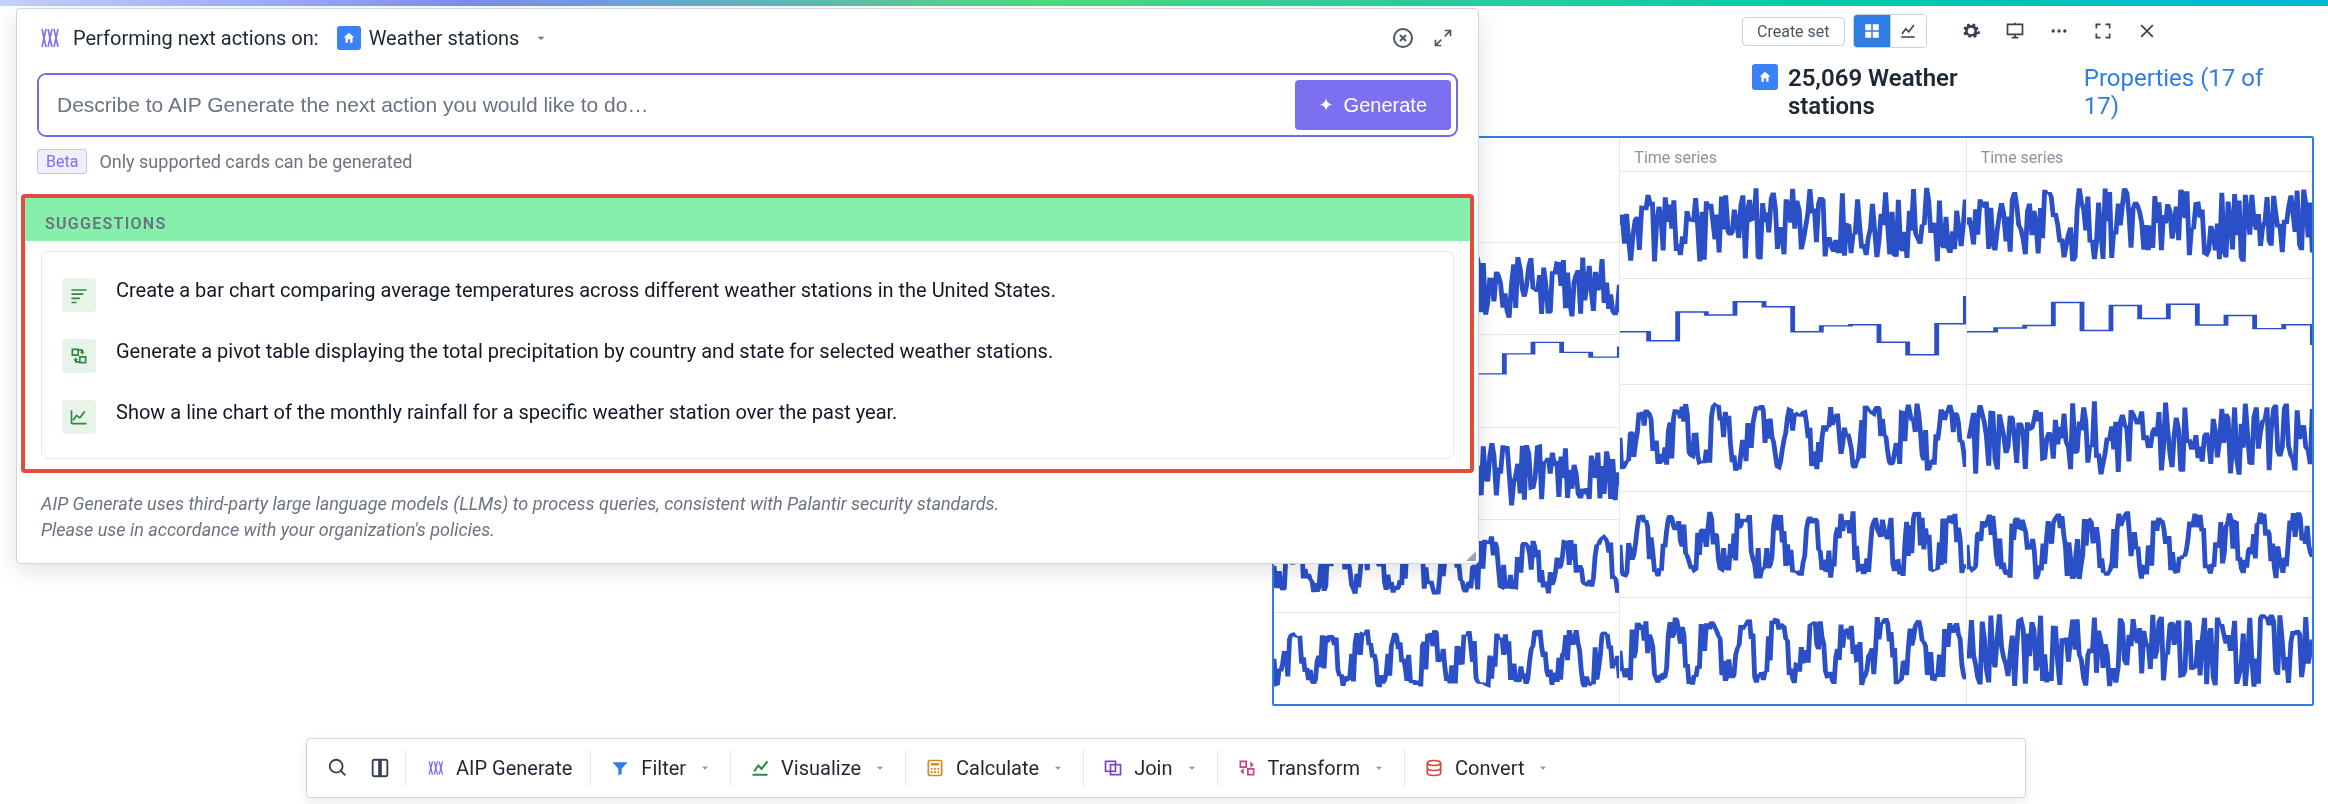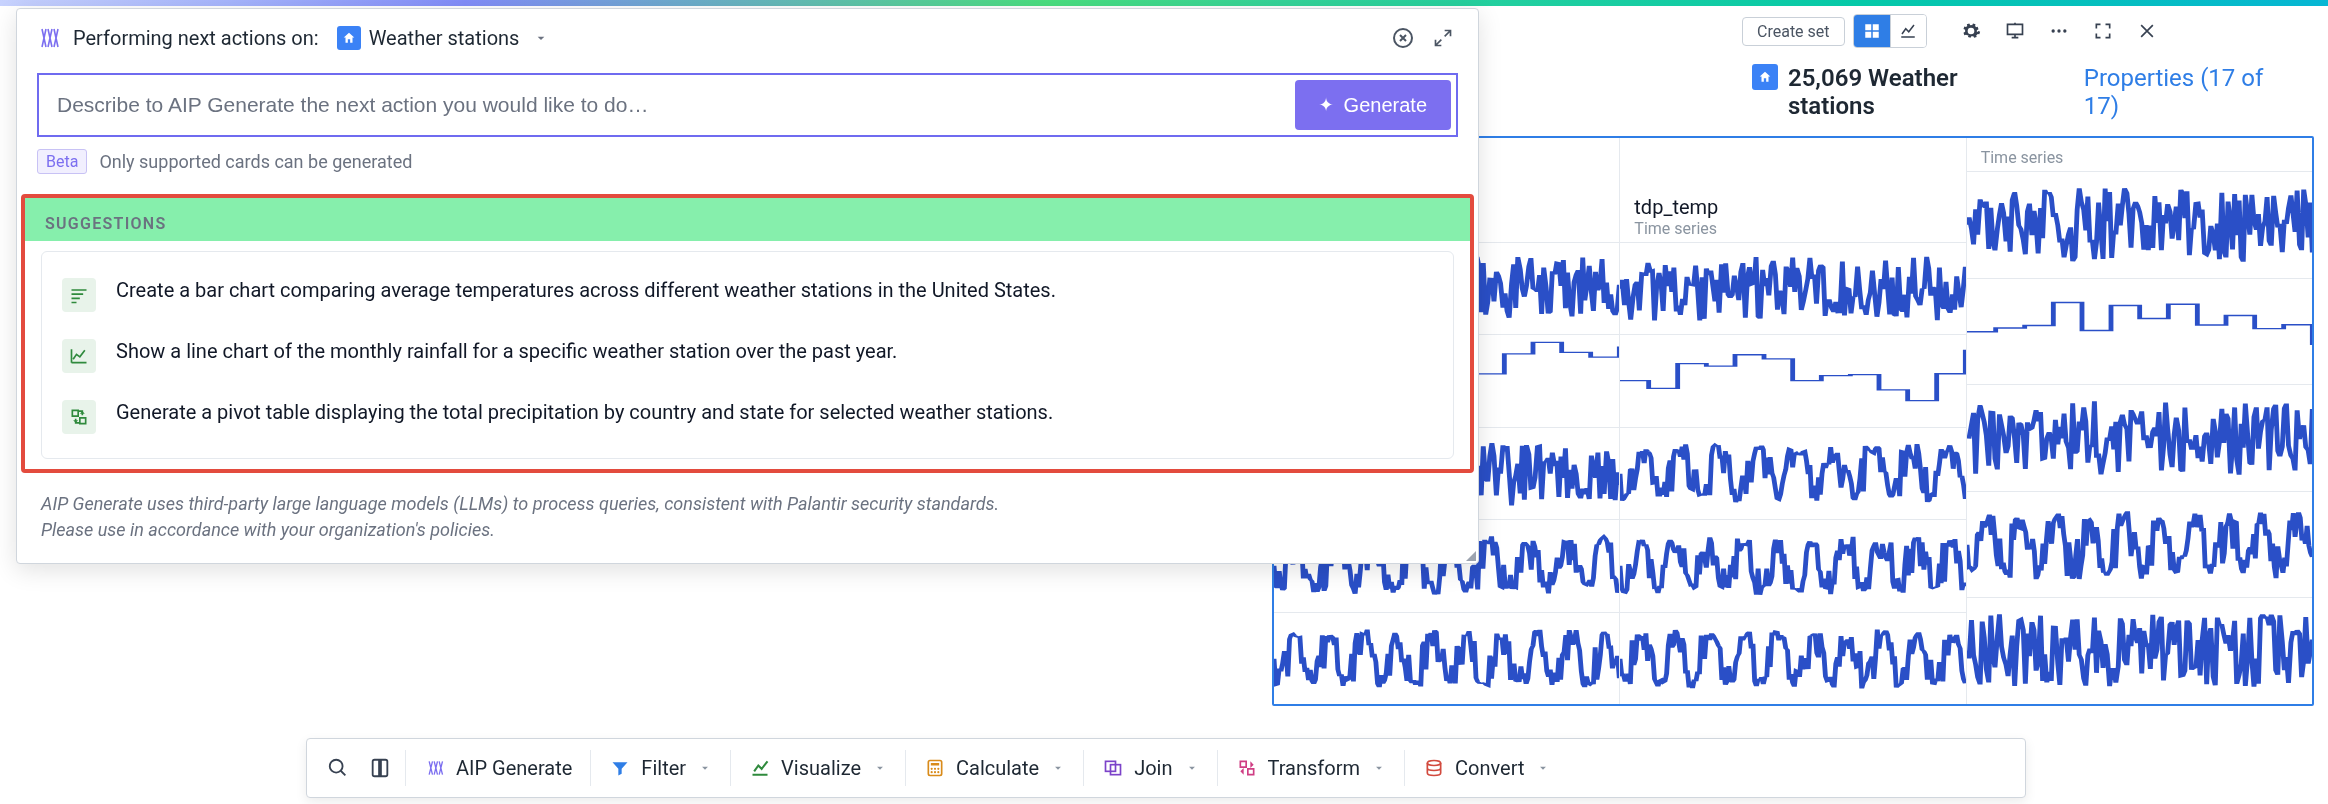--- a/index.html
+++ b/index.html
@@ -54,21 +54,21 @@
   .flex-spacer { flex:1 1 auto; }
   .icon-btn {
     width:30px; height:30px; display:inline-flex; align-items:center; justify-content:center;
     color:#4b5563; cursor:pointer;
   }
 
   .aip-input-row {
     display:flex; align-items:stretch;
     margin: 10px 20px 0;
     border:2px solid #6f6bf0;
-    border-radius:0;
+    border-radius:9px;
     overflow:hidden;
   }
   .aip-input {
     flex:1; border:none; outline:none;
     padding:18px 18px;
     font-size:21px;
     color:#1e2833;
   }
   .aip-input::placeholder { color:#6b7280; }
   .gen-btn {
@@ -288,34 +288,34 @@
           <svg width="20" height="20" viewBox="0 0 24 24">
               <path fill="#2f8a3d" d="M3 5h18v2H3zM3 10h14v2H3zM3 15h10v2H3zM3 20h6v2H3z"></path>
             </svg>
         </span>
         <span class="sugg-text">Create a bar chart comparing average temperatures across different weather stations in the United States.</span>
       </div>
 
       <div class="sugg-item">
         <span class="sugg-ico">
           <svg width="20" height="20" viewBox="0 0 24 24">
-              <path fill="none" stroke="#2f8a3d" stroke-width="2" d="M3 20V4M3 20h18M5 16l4-6 4 3 6-8"></path>
+              <path fill="none" stroke="#2f8a3d" stroke-width="2" d="M4 4h7v7H4zM13 13h7v7h-7zM8 14v5h5M16 10V5h-5"></path>
+              <path fill="#2f8a3d" d="M8 19l-3-3h6zM16 5l3 3h-6z"></path>
             </svg>
         </span>
-        <span class="sugg-text">Show a line chart of the monthly rainfall for a specific weather station over the past year.</span>
+        <span class="sugg-text">Generate a pivot table displaying the total precipitation by country and state for selected weather stations.</span>
       </div>
 
       <div class="sugg-item">
         <span class="sugg-ico">
           <svg width="20" height="20" viewBox="0 0 24 24">
-              <path fill="none" stroke="#2f8a3d" stroke-width="2" d="M4 4h7v7H4zM13 13h7v7h-7zM8 14v5h5M16 10V5h-5"></path>
-              <path fill="#2f8a3d" d="M8 19l-3-3h6zM16 5l3 3h-6z"></path>
+              <path fill="none" stroke="#2f8a3d" stroke-width="2" d="M3 20V4M3 20h18M5 16l4-6 4 3 6-8"></path>
             </svg>
         </span>
-        <span class="sugg-text">Generate a pivot table displaying the total precipitation by country and state for selected weather stations.</span>
+        <span class="sugg-text">Show a line chart of the monthly rainfall for a specific weather station over the past year.</span>
       </div>
 
     </div>
   </div>
 
   <div class="aip-foot">
     <div>AIP Generate uses third-party large language models (LLMs) to process queries, consistent with Palantir security standards.</div>
     <div>Please use in accordance with your organization's policies.</div>
   </div>
   <div class="aip-resize"></div>
@@ -407,21 +407,20 @@
           </div>
           <div class="cell">
             <svg viewBox="0 0 100 100" preserveAspectRatio="none">
               <path class="spark" d="M0 50 L0.5 79.1 L1.0 78.6 L1.5 60.7 L2.0 63.9 L2.5 55.1 L3.0 42.2 L3.5 42.2 L4.0 69.4 L4.5 28.4 L5.0 23.5 L5.5 22.6 L6.0 24.8 L6.5 25.8 L7.0 26.4 L7.5 25.9 L8.0 55.4 L8.5 48.3 L9.0 64.4 L9.5 59.9 L10.0 73.6 L10.5 62.1 L11.0 74.6 L11.5 77.5 L12.0 73.3 L12.5 52.3 L13.0 46.6 L13.5 59.3 L14.0 24.3 L14.5 60.8 L15.0 25.3 L15.5 32.1 L16.0 24.9 L16.5 24.7 L17.0 26.3 L17.5 35.2 L18.0 26.9 L18.5 61.9 L19.0 69.2 L19.5 67.1 L20.0 79.9 L20.5 69.1 L21.0 74.0 L21.5 73.1 L22.0 67.8 L22.5 44.6 L23.0 74.8 L23.5 32.8 L24.0 22.0 L24.5 43.1 L25.0 45.9 L25.5 22.2 L26.0 23.0 L26.5 24.3 L27.0 18.1 L27.5 35.3 L28.0 32.9 L28.5 48.6 L29.0 44.6 L29.5 53.7 L30.0 77.5 L30.5 81.2 L31.0 67.8 L31.5 77.4 L32.0 74.1 L32.5 65.8 L33.0 44.6 L33.5 68.6 L34.0 35.8 L34.5 29.0 L35.0 21.6 L35.5 24.9 L36.0 39.7 L36.5 31.9 L37.0 53.9 L37.5 49.8 L38.0 59.5 L38.5 74.3 L39.0 45.7 L39.5 74.3 L40.0 76.7 L40.5 73.5 L41.0 78.6 L41.5 75.7 L42.0 74.0 L42.5 80.4 L43.0 35.2 L43.5 31.3 L44.0 61.8 L44.5 22.7 L45.0 24.7 L45.5 21.8 L46.0 36.4 L46.5 18.9 L47.0 20.7 L47.5 53.7 L48.0 51.5 L48.5 51.8 L49.0 39.2 L49.5 59.9 L50.0 74.5 L50.5 69.9 L51.0 77.1 L51.5 57.1 L52.0 65.8 L52.5 77.1 L53.0 36.0 L53.5 38.1 L54.0 56.0 L54.5 55.9 L55.0 24.6 L55.5 24.8 L56.0 24.6 L56.5 19.7 L57.0 35.9 L57.5 53.7 L58.0 30.7 L58.5 71.1 L59.0 75.4 L59.5 76.9 L60.0 77.0 L60.5 76.7 L61.0 77.3 L61.5 79.1 L62.0 79.8 L62.5 46.5 L63.0 72.0 L63.5 47.6 L64.0 58.9 L64.5 22.4 L65.0 28.2 L65.5 27.2 L66.0 27.3 L66.5 45.8 L67.0 23.2 L67.5 45.2 L68.0 30.8 L68.5 73.3 L69.0 63.3 L69.5 55.3 L70.0 74.4 L70.5 75.1 L71.0 75.0 L71.5 58.3 L72.0 72.3 L72.5 66.0 L73.0 77.6 L73.5 72.1 L74.0 53.2 L74.5 39.5 L75.0 35.7 L75.5 20.4 L76.0 18.9 L76.5 25.3 L77.0 18.3 L77.5 36.8 L78.0 48.0 L78.5 42.2 L79.0 63.7 L79.5 70.0 L80.0 61.9 L80.5 78.7 L81.0 65.0 L81.5 73.0 L82.0 75.4 L82.5 48.9 L83.0 73.0 L83.5 45.6 L84.0 42.6 L84.5 24.1 L85.0 51.6 L85.5 18.7 L86.0 25.9 L86.5 35.0 L87.0 30.6 L87.5 18.5 L88.0 32.6 L88.5 40.8 L89.0 64.0 L89.5 77.8 L90.0 81.1 L90.5 69.2 L91.0 77.3 L91.5 78.5 L92.0 76.9 L92.5 78.0 L93.0 37.5 L93.5 72.9 L94.0 60.7 L94.5 45.8 L95.0 23.5 L95.5 20.5 L96.0 22.8 L96.5 23.3 L97.0 37.5 L97.5 37.0 L98.0 60.7 L98.5 53.5 L99.0 53.5 L99.5 46.9 L100.0 71.3"></path>
             </svg>
           </div>
         </div>
       </div>
       <div class="col">
         <div class="col-head">
-          <div class="col-title">tdp_temp</div>
           <div class="col-sub">Time series</div>
         </div>
         <div class="col-body">
           <div class="cell">
             <svg viewBox="0 0 100 100" preserveAspectRatio="none">
               <path class="spark" d="M0 50 L0.6 40.3 L1.3 68.0 L1.9 39.5 L2.5 63.9 L3.1 84.0 L3.8 58.9 L4.4 45.2 L5.0 42.3 L5.6 73.8 L6.3 32.7 L6.9 33.0 L7.5 36.1 L8.1 21.6 L8.8 30.8 L9.4 29.9 L10.0 84.7 L10.6 48.8 L11.3 32.6 L11.9 44.7 L12.5 74.4 L13.1 24.0 L13.8 47.3 L14.4 30.8 L15.0 53.7 L15.6 26.7 L16.3 74.8 L16.9 68.5 L17.5 78.8 L18.1 60.9 L18.8 68.2 L19.4 37.0 L20.0 45.6 L20.6 46.3 L21.3 46.8 L21.9 24.6 L22.5 51.3 L23.1 84.7 L23.8 37.6 L24.4 83.0 L25.0 27.8 L25.6 35.2 L26.3 30.0 L26.9 47.2 L27.5 64.0 L28.1 40.2 L28.7 76.2 L29.4 23.2 L30.0 54.5 L30.6 22.1 L31.3 56.7 L31.9 60.0 L32.5 57.2 L33.1 35.5 L33.8 48.7 L34.4 62.6 L35.0 31.6 L35.6 22.0 L36.3 81.9 L36.9 38.1 L37.5 26.2 L38.1 45.7 L38.8 44.7 L39.4 15.4 L40.0 80.9 L40.6 82.6 L41.3 29.4 L41.9 47.3 L42.5 38.2 L43.1 57.3 L43.8 25.0 L44.4 19.4 L45.0 34.2 L45.6 72.9 L46.3 52.1 L46.9 59.6 L47.5 78.0 L48.1 25.8 L48.8 31.4 L49.4 48.0 L50.0 15.9 L50.6 53.7 L51.2 27.1 L51.9 36.1 L52.5 73.4 L53.1 64.3 L53.8 51.2 L54.4 39.1 L55.0 16.2 L55.6 39.3 L56.3 34.5 L56.9 66.5 L57.5 29.8 L58.1 23.8 L58.8 26.2 L59.4 79.9 L60.0 62.1 L60.6 62.2 L61.3 71.6 L61.9 75.7 L62.5 64.2 L63.1 76.2 L63.7 76.1 L64.4 20.2 L65.0 79.3 L65.6 49.1 L66.3 50.0 L66.9 77.0 L67.5 58.9 L68.1 58.7 L68.8 25.8 L69.4 50.9 L70.0 72.5 L70.6 68.2 L71.3 78.8 L71.9 62.3 L72.5 53.9 L73.1 30.0 L73.8 57.6 L74.4 80.8 L75.0 65.4 L75.6 39.5 L76.3 50.5 L76.9 19.2 L77.5 49.2 L78.1 78.2 L78.8 37.7 L79.4 79.0 L80.0 80.2 L80.6 26.3 L81.3 72.7 L81.9 75.2 L82.5 56.5 L83.1 81.5 L83.8 36.8 L84.4 55.5 L85.0 16.1 L85.6 58.5 L86.3 63.4 L86.9 68.2 L87.5 50.1 L88.1 49.7 L88.8 15.0 L89.4 27.3 L90.0 57.7 L90.6 48.1 L91.3 50.5 L91.9 84.5 L92.5 26.9 L93.1 67.9 L93.8 72.0 L94.4 42.5 L95.0 72.1 L95.6 76.6 L96.3 56.2 L96.9 73.1 L97.5 36.4 L98.1 52.5 L98.8 70.4 L99.4 50.5 L100.0 26.1"></path>
             </svg>
           </div>
           <div class="cell">
             <svg viewBox="0 0 100 100" preserveAspectRatio="none">

